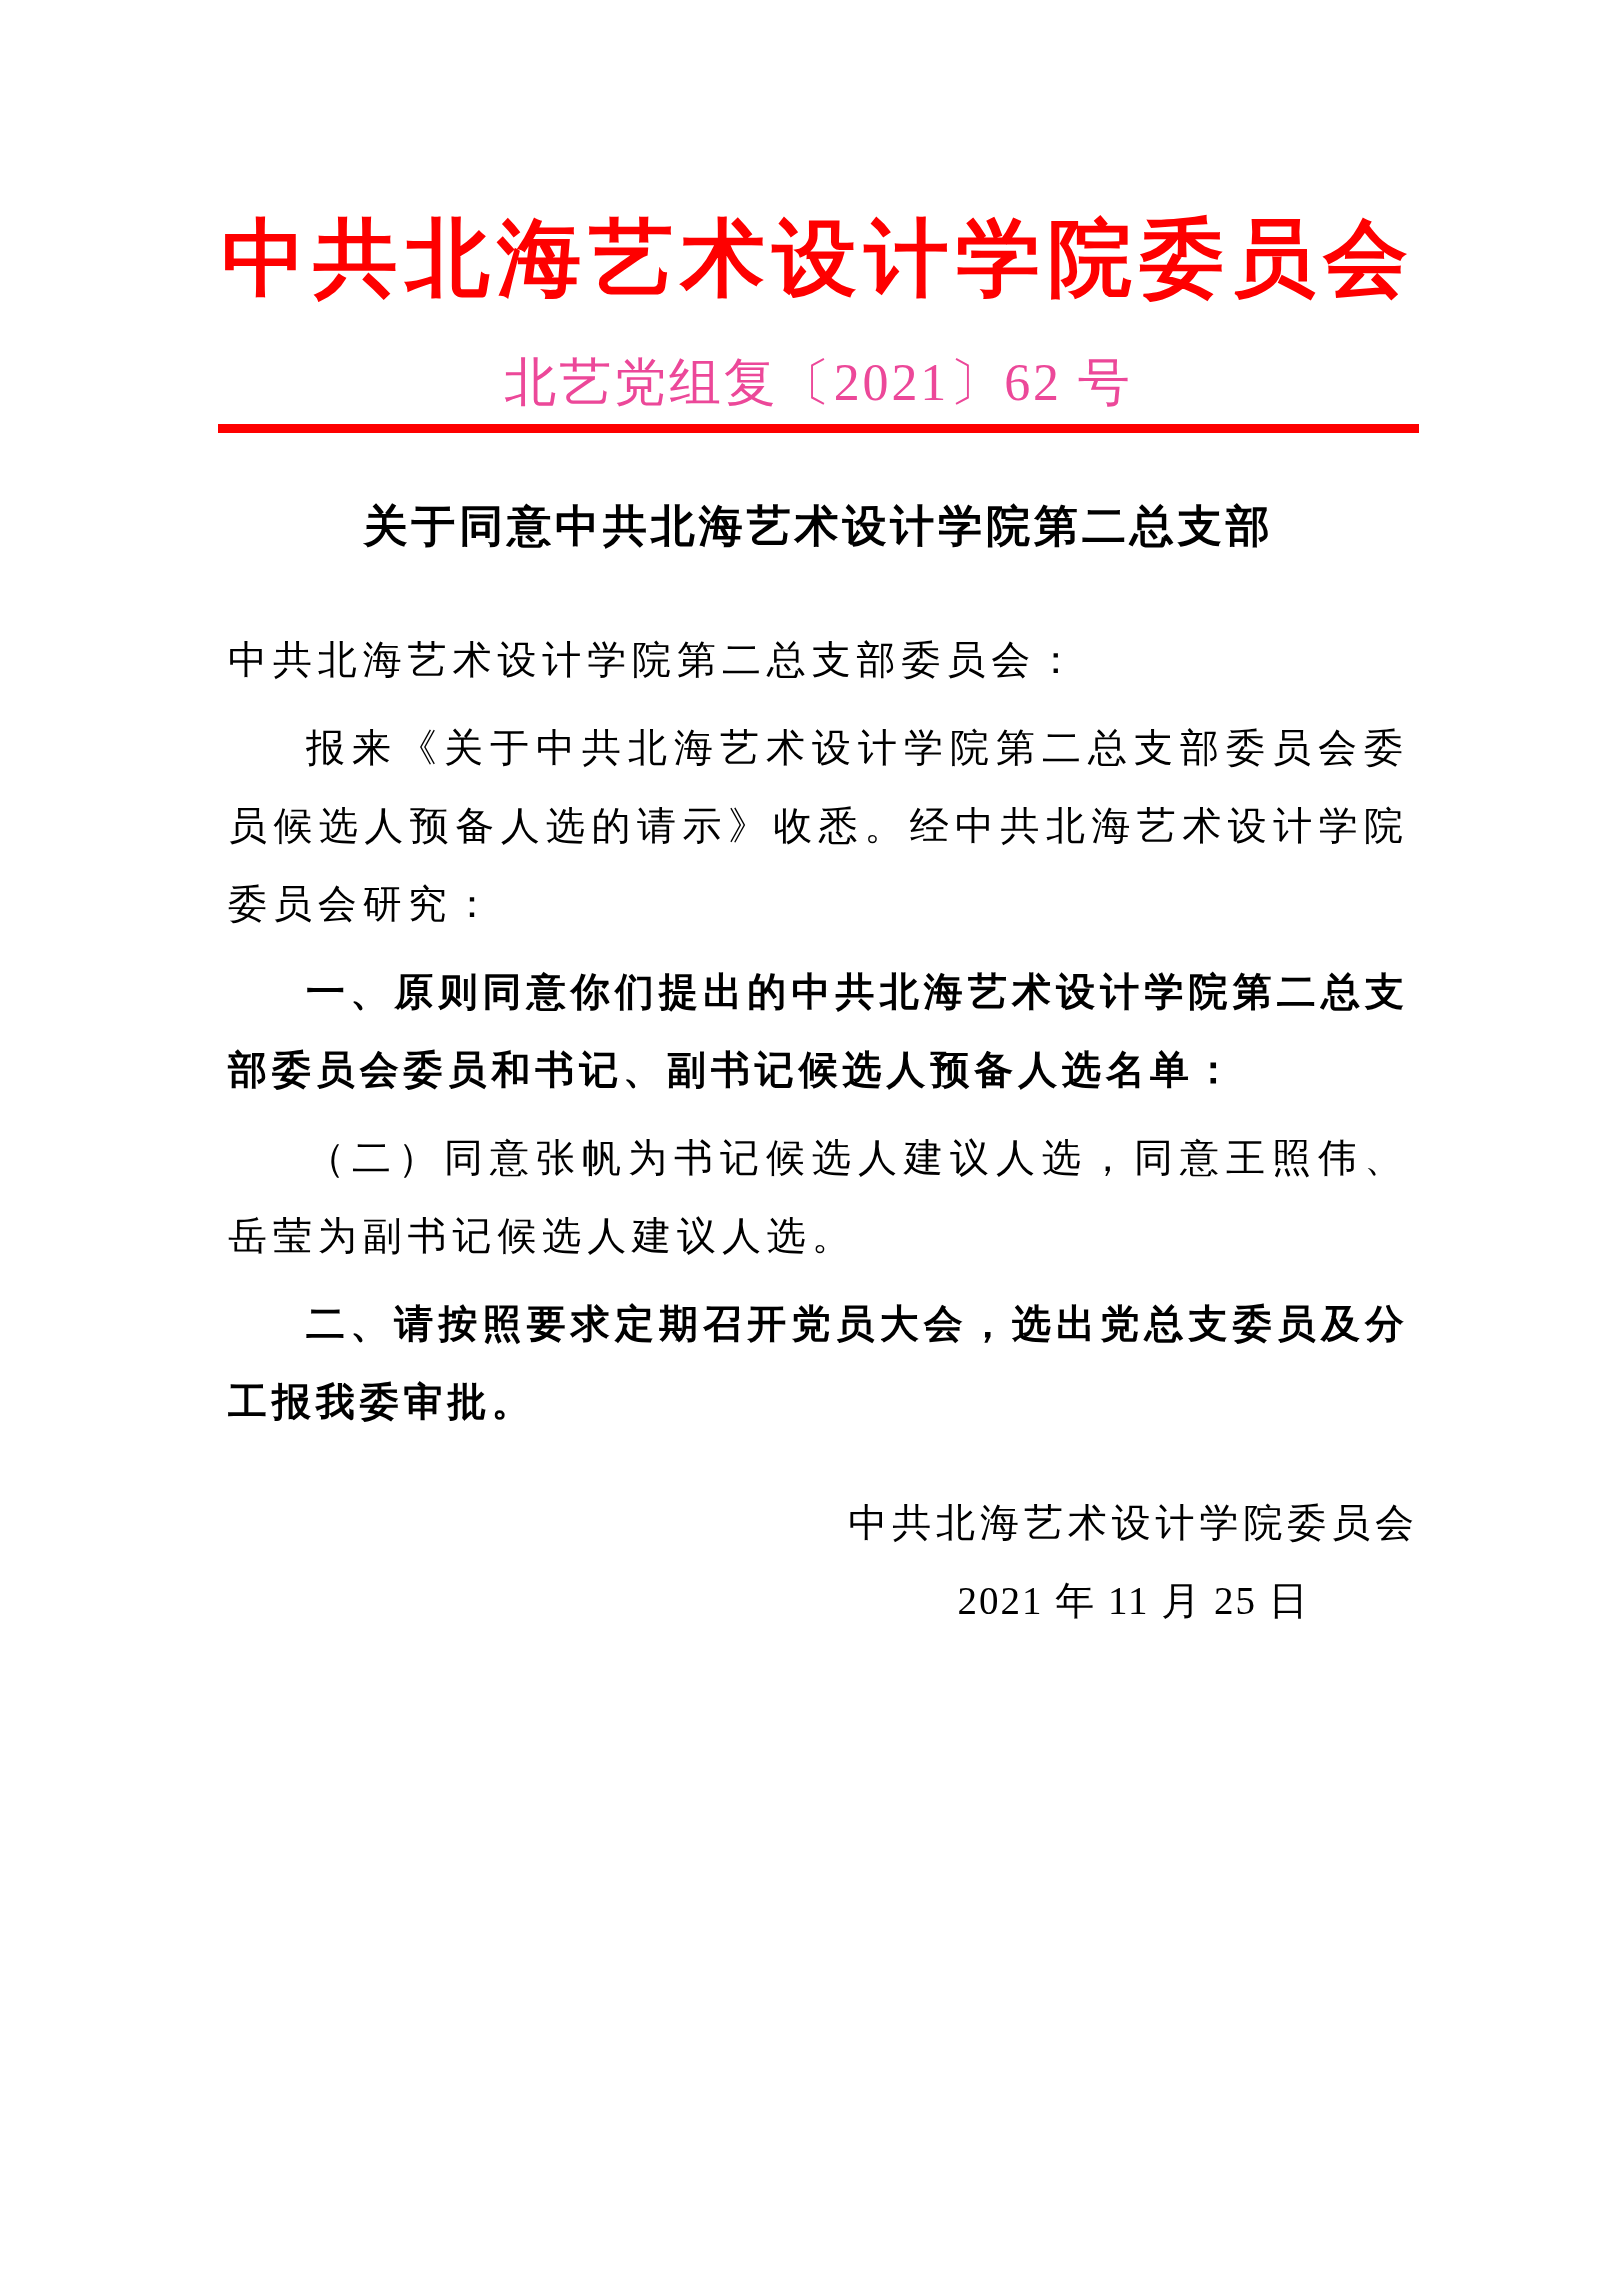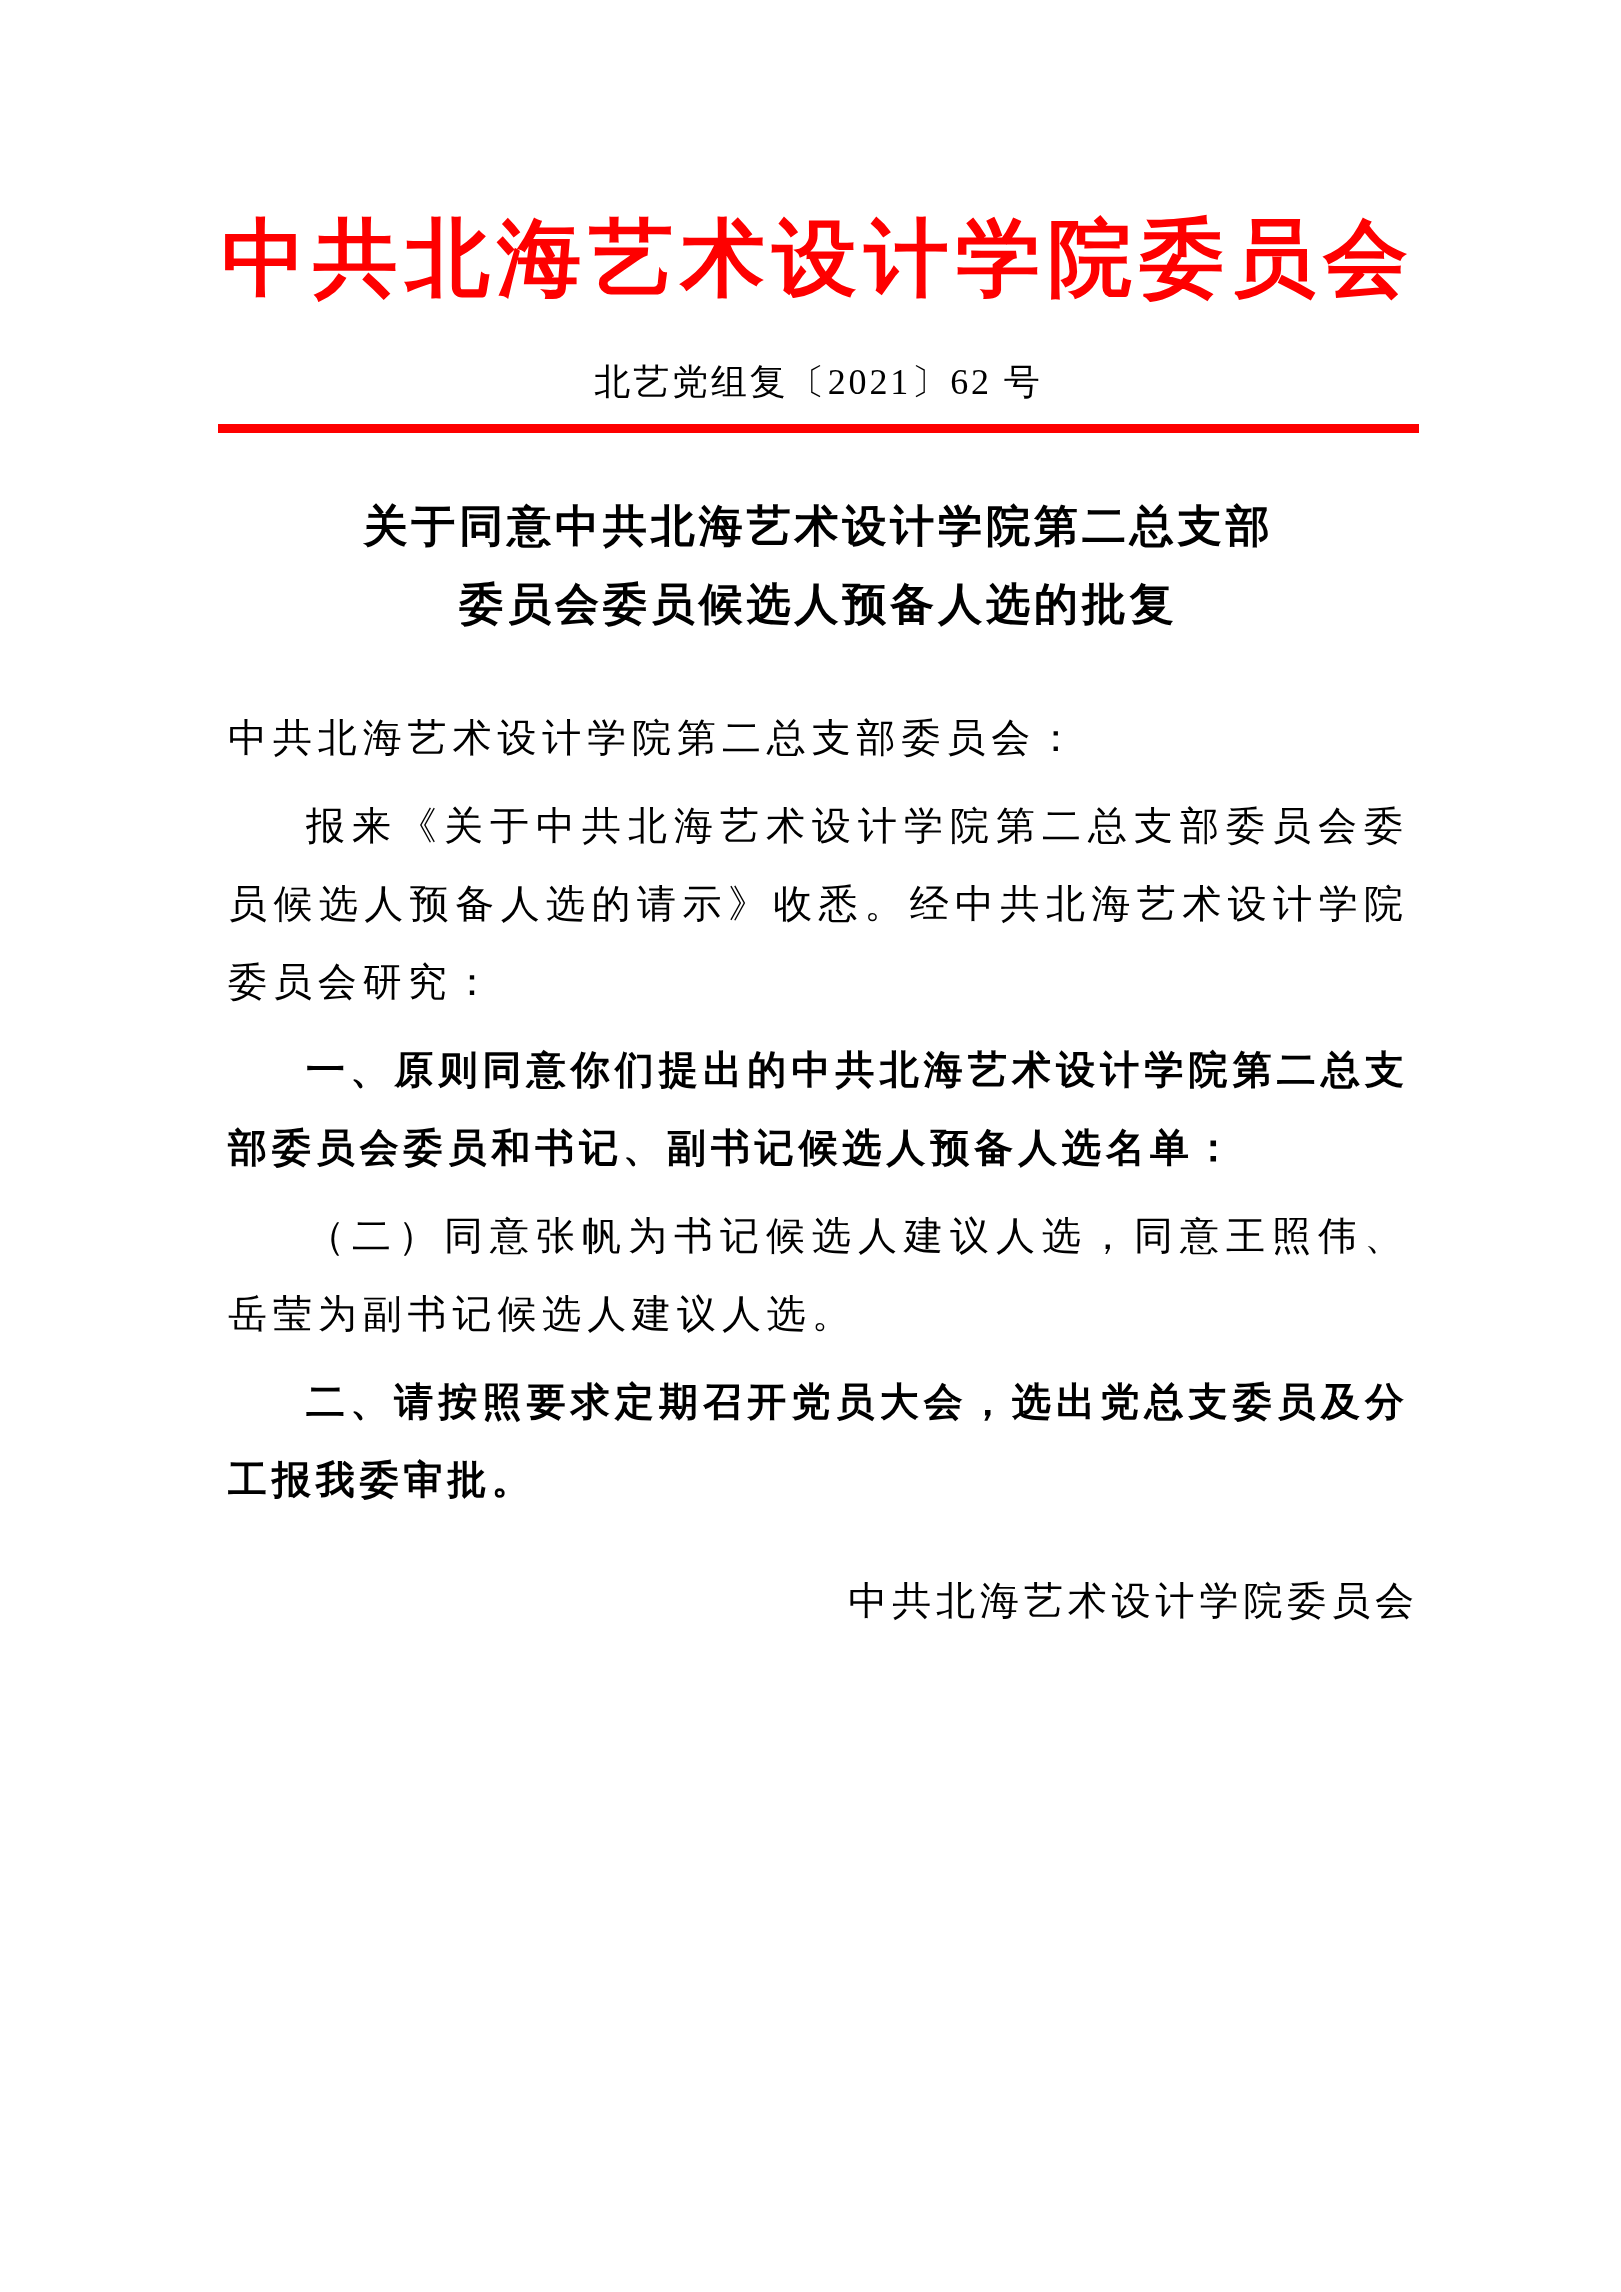--- a/index.html
+++ b/index.html
@@ -24,25 +24,25 @@
     line-height: 102px;
     font-weight: 700;
     color: #fe0000;
     text-align: center;
     letter-spacing: 7.8px;
     white-space: nowrap;
     font-family: "Liberation Serif", "DejaVu Serif", serif;
   }
   .doc-number {
     margin-top: 47px;
-    font-size: 36px;
+    font-size: 52px;
     line-height: 51px;
     text-align: center;
     letter-spacing: 2.9px;
-    color: #000000;
+    color: #ec4899;
   }
   .red-rule {
     margin-top: 15.7px;
     height: 9.8px;
     background: #fe0000;
   }
   .doc-title {
     margin: 55px 0 0 0;
     font-size: 44px;
     line-height: 78px;
@@ -95,21 +95,20 @@
 <div class="page">
 
   <div class="org-name">中共北海艺术设计学院委员会</div>
 
   <div class="doc-number">北艺党组复〔2021〕62 号</div>
 
   <div class="red-rule"></div>
 
   <h1 class="doc-title">
     <span>关于同意中共北海艺术设计学院第二总支部</span><br>
-    <span>委员会委员候选人预备人选的批复</span>
   </h1>
 
   <div class="body-text">
     <p class="salutation">中共北海艺术设计学院第二总支部委员会：</p>
     <p>报来《关于中共北海艺术设计学院第二总支部委员会委员候选人预备人选的请示》收悉。经中共北海艺术设计学院委员会研究：</p>
     <p class="bold">一、原则同意你们提出的中共北海艺术设计学院第二总支部委员会委员和书记、副书记候选人预备人选名单：</p>
     <p>（二）同意张帆为书记候选人建议人选，同意王照伟、岳莹为副书记候选人建议人选。</p>
     <p class="bold">二、请按照要求定期召开党员大会，选出党总支委员及分工报我委审批。</p>
   </div>
 

